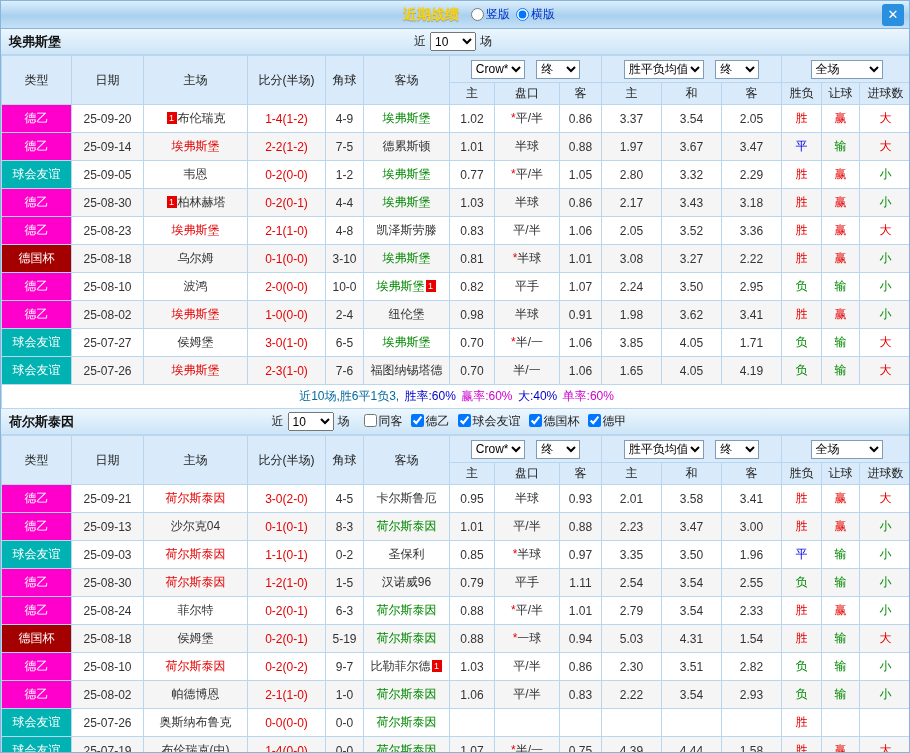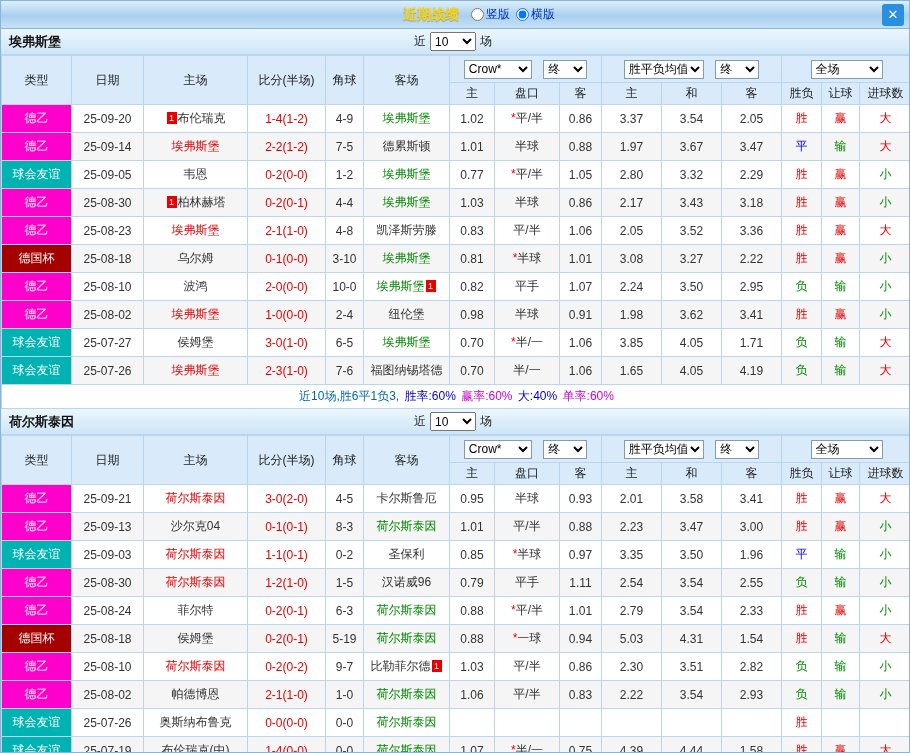--- a/index.html
+++ b/index.html
@@ -31,21 +31,21 @@
   
   table { width:910px; border-collapse:collapse; table-layout:fixed; font-size:12px; }
   th, td { border:1px solid var(--grid); text-align:center; padding:0 1px; overflow:hidden; white-space:nowrap; }
   thead th { background:var(--headerbg); font-weight:normal; color:#222; }
   thead tr:first-child th { height:27px; }
   thead tr:nth-child(2) th { height:22px; }
   tbody td { height:28px; color:#333; }
   tbody tr:nth-child(even) td { background:#f5f5f5; }
   tbody tr td.type-cell { color:#fff; }
   .sel-cell select { height:19px; font-size:12px; border:1px solid #7f9db9; background:#fff; vertical-align:middle; }
-  .crow-select { width:68px; margin-right:8px; }
+  .crow-select { width:54px; margin-right:8px; }
   .final-select { width:44px; }
   .mean-select { width:80px; margin-right:8px; }
   .fulltime-select { width:72px; }
 
   col.w1{width:70px} col.w2{width:72px} col.w3{width:104px} col.w4{width:78px} col.w5{width:38px}
   col.w6{width:86px} col.w7{width:45px} col.w8{width:65px} col.w9{width:42px} col.w10{width:60px}
   col.w11{width:60px} col.w12{width:60px} col.w13{width:40px} col.w14{width:38px} col.w15{width:52px}
 
   .tc-c1 { background:var(--de2) !important; }
   .tc-c2 { background:var(--friendly) !important; }
@@ -325,20 +325,21 @@
     </table>
   </div>
 
   <div class="section">
     <div class="section-header">
       <span class="team">荷尔斯泰因</span>
       <span class="controls">
         <span>近</span>
         <select class="count-select"><option>10</option></select>
         <span>场</span>
+        <span class="checkboxes"><label><input type="checkbox" style="">同客</label><label><input type="checkbox" checked="" style="">德乙</label><label><input type="checkbox" checked="" style="">球会友谊</label><label><input type="checkbox" checked="" style="">德国杯</label><label><input type="checkbox" checked="" style="">德甲</label></span>
       </span>
     </div>
     <table>
       <colgroup>
         <col class="w1">
             <col class="w2">
             <col class="w3">
             <col class="w4">
             <col class="w5">
         <col class="w6">

